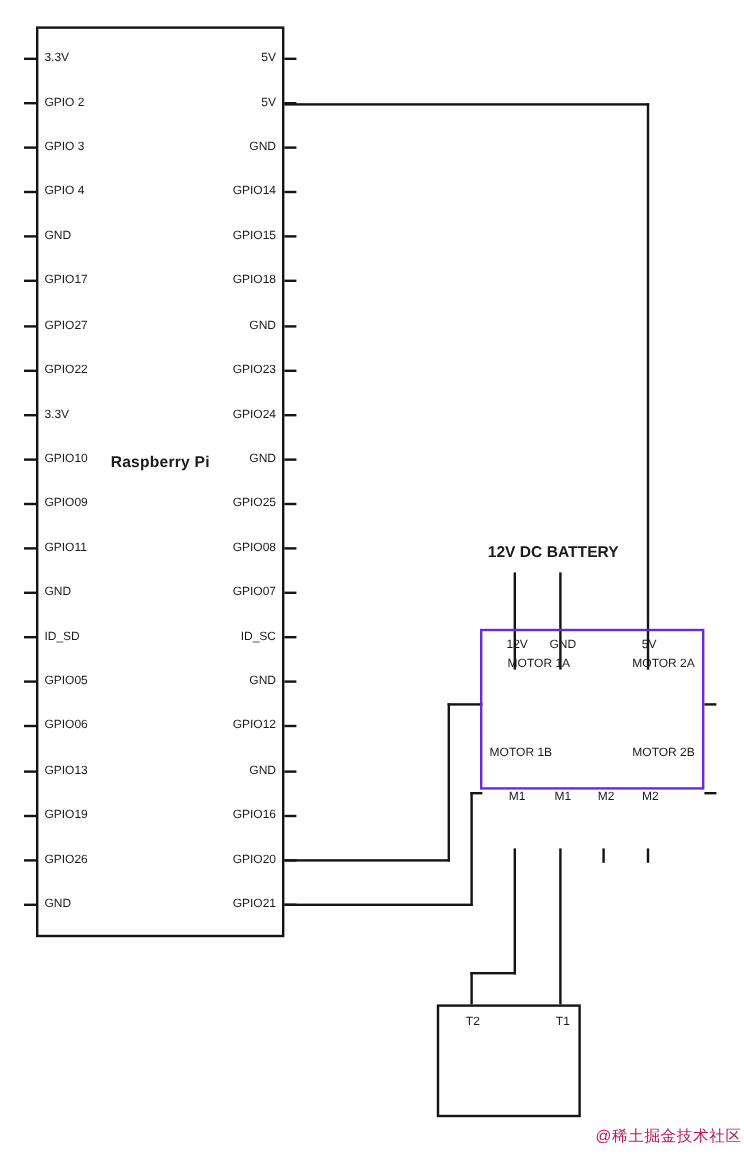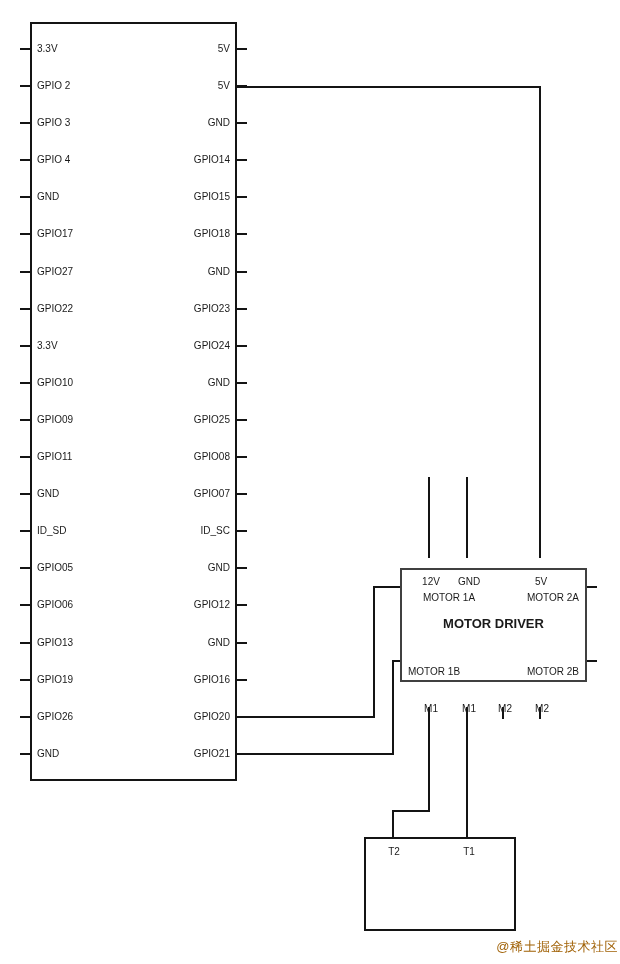--- a/index.html
+++ b/index.html
@@ -31,58 +31,59 @@
     top:50%; margin-top:-1px;
   }
   .tick-l { left:-17px; }
   .tick-r { right:-17px; }
 
   
   .wire { position:absolute; background:#141414; }
 
   
   .driver-box {
-    position:absolute; left:400px; top:568px; width:187px; height:114px;
-    border:2px solid #404040; font-size:10px;
+    position:absolute; left:400px; top:524px; width:187px; height:134px;
+    border:2px solid #6d28d9; font-size:10px;
   }
   .dlabel { position:absolute; white-space:nowrap; line-height:12px; }
   .d-center { transform:translateX(-50%); }
   .driver-title {
     position:absolute; left:0; right:0; top:46px; text-align:center;
     font-size:13px; font-weight:bold; line-height:16px;
   }
 
   
   .battery-label {
     position:absolute; left:361px; top:452px; width:200px; text-align:center;
     font-size:13px; font-weight:bold; line-height:16px;
   }
 
   
   .motor-box {
-    position:absolute; left:364px; top:837px; width:152px; height:94px;
+    position:absolute; left:364px; top:837px; width:120px; height:94px;
     border:2px solid #141414; font-size:10px;
   }
   .motor-title {
     position:absolute; left:0; right:0; top:17px; text-align:center;
     font-size:13px; font-weight:bold; line-height:18px;
   }
 
   
   .watermark {
     position:absolute; right:2px; top:939px; font-size:13px; line-height:16px;
-    color:#a16207; letter-spacing:.5px;
+    color:#be185d; letter-spacing:.5px;
   }
 </style>
 </head>
 <body>
 
 <div class="canvas">
 
   <div class="pi-box">
+    <div class="pi-title">Raspberry Pi</div>
     <div class="pin-row">
         <span class="tick tick-l"></span>
         <span class="plabel">3.3V</span>
         <span class="plabel">5V</span>
         <span class="tick tick-r"></span>
       </div>
       <div class="pin-row">
         <span class="tick tick-l"></span>
         <span class="plabel">GPIO 2</span>
         <span class="plabel">5V</span>
@@ -191,20 +192,21 @@
         <span class="tick tick-r"></span>
       </div>
       <div class="pin-row">
         <span class="tick tick-l"></span>
         <span class="plabel">GND</span>
         <span class="plabel">GPIO21</span>
         <span class="tick tick-r"></span>
       </div>
   </div>
 
+  <div class="battery-label">12V DC BATTERY</div>
 
   <div class="wire" style="left:237px; top:86px;  width:304px; height:2px;"></div>
   <div class="wire" style="left:539px; top:86px;  width:2px;   height:472px;"></div>
   <div class="wire" style="left:428px; top:477px; width:2px;   height:81px;"></div>
   <div class="wire" style="left:466px; top:477px; width:2px;   height:81px;"></div>
   <div class="wire" style="left:237px; top:716px; width:138px; height:2px;"></div>
   <div class="wire" style="left:373px; top:586px; width:2px;   height:132px;"></div>
   <div class="wire" style="left:373px; top:586px; width:29px;  height:2px;"></div>
   <div class="wire" style="left:237px; top:753px; width:157px; height:2px;"></div>
   <div class="wire" style="left:392px; top:660px; width:2px;   height:95px;"></div>
@@ -217,21 +219,20 @@
   <div class="wire" style="left:539px; top:707px; width:2px;   height:12px;"></div>
   <div class="wire" style="left:587px; top:586px; width:10px;  height:2px;"></div>
   <div class="wire" style="left:587px; top:660px; width:10px;  height:2px;"></div>
 
   <div class="driver-box">
     <span class="dlabel d-center" style="left:29px;  top:6px;">12V</span>
     <span class="dlabel d-center" style="left:67px;  top:6px;">GND</span>
     <span class="dlabel d-center" style="left:139px; top:6px;">5V</span>
     <span class="dlabel" style="left:6px;  top:22px;padding-left:15px;">MOTOR 1A</span>
     <span class="dlabel" style="right:6px; top:22px;">MOTOR 2A</span>
-    <div class="driver-title">MOTOR DRIVER</div>
     <span class="dlabel" style="left:6px;  top:96px;">MOTOR 1B</span>
     <span class="dlabel" style="right:6px; top:96px;">MOTOR 2B</span>
     <span class="dlabel d-center" style="left:29px;  top:133px;">M1</span>
     <span class="dlabel d-center" style="left:67px;  top:133px;">M1</span>
     <span class="dlabel d-center" style="left:103px; top:133px;">M2</span>
     <span class="dlabel d-center" style="left:140px; top:133px;">M2</span>
   </div>
 
   <div class="motor-box">
     <span class="dlabel d-center" style="left:28px;  top:7px;">T2</span>

